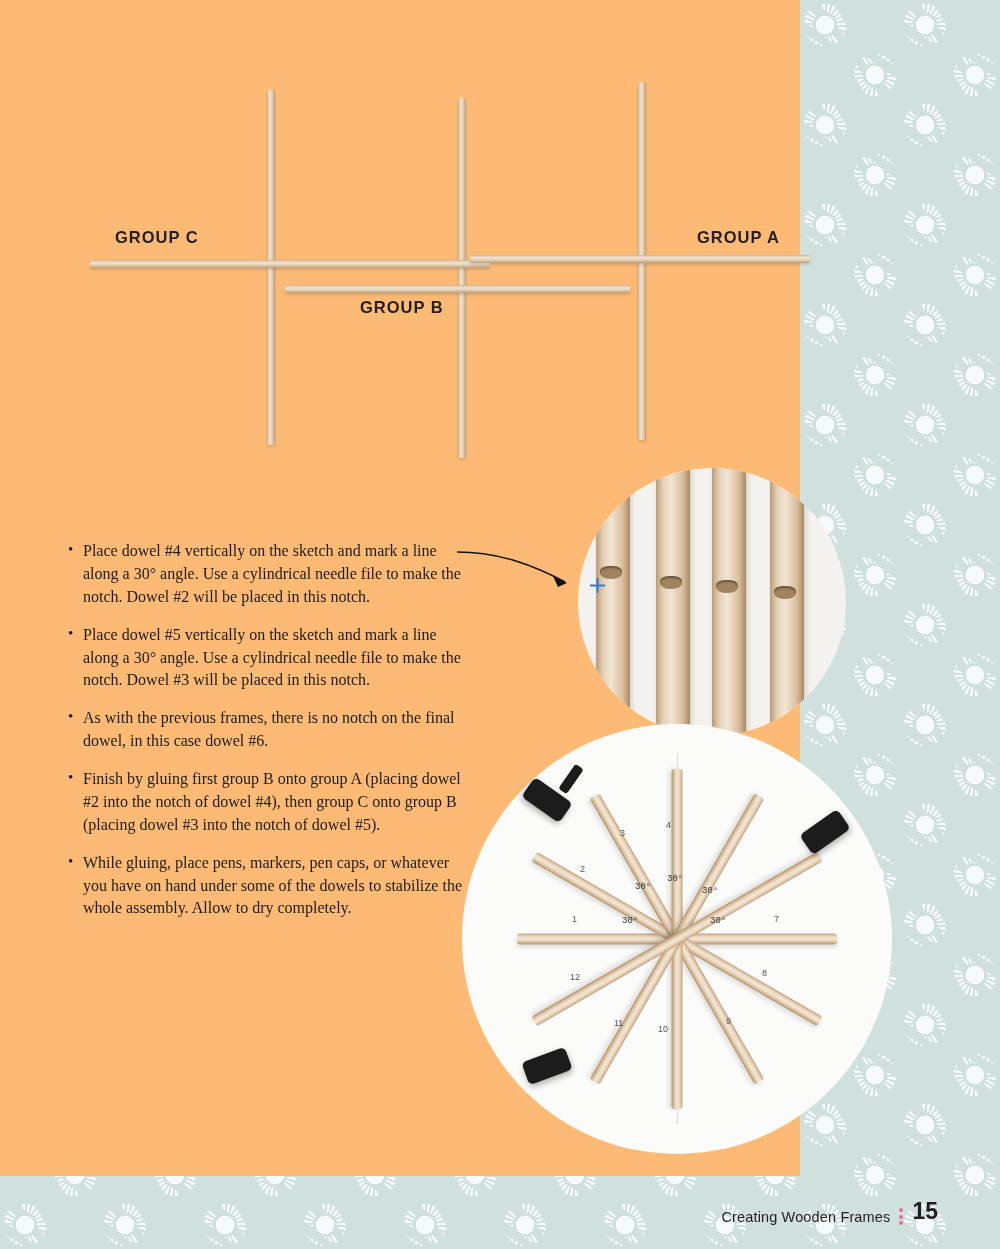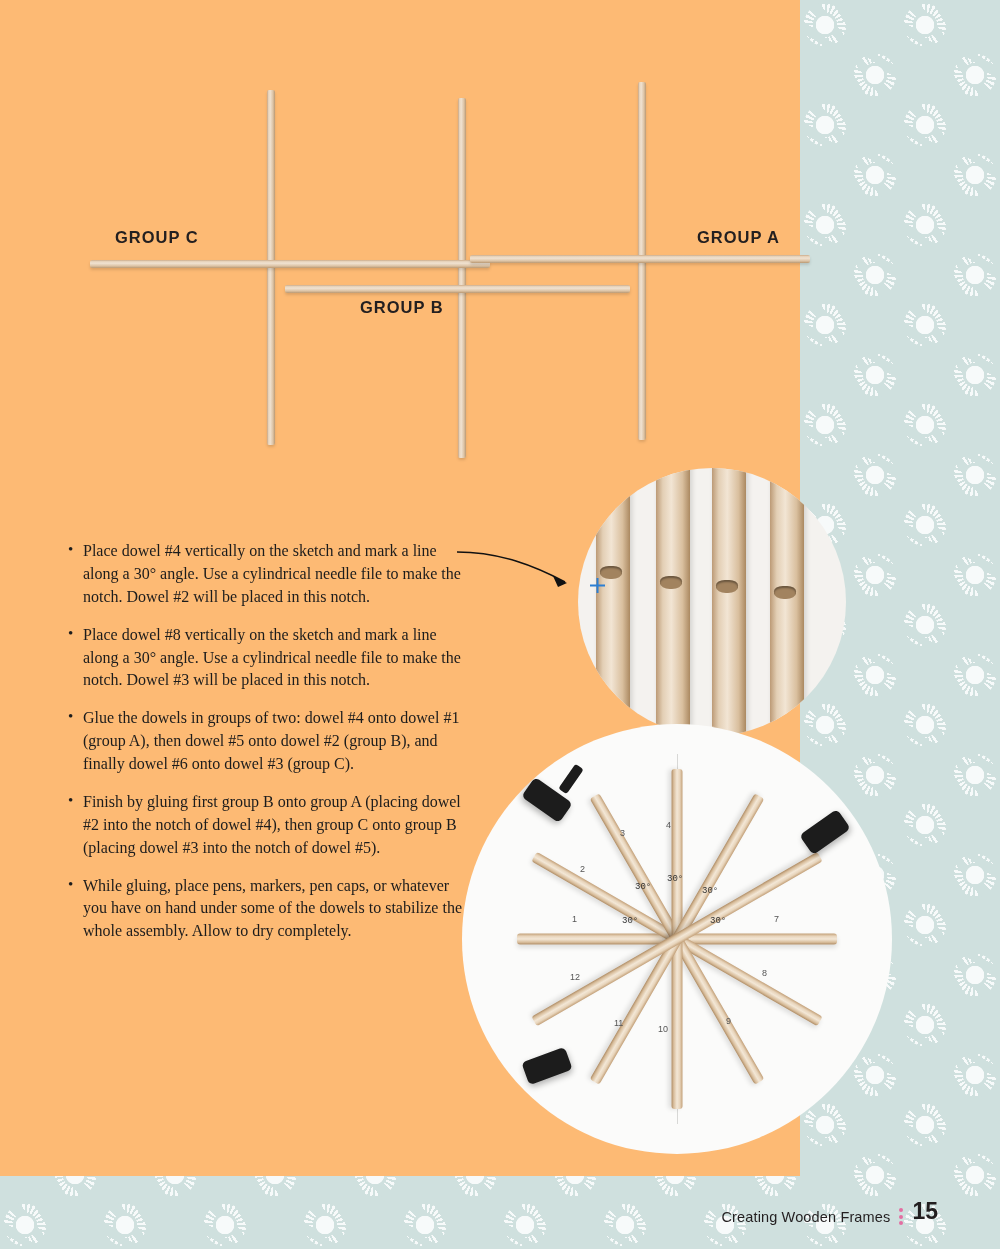--- a/index.html
+++ b/index.html
@@ -266,22 +266,22 @@
     <div class="dowel" style="left:225px; top:225px; width:345px; height:8px;"></div>
 
     <div class="group-label" style="left:55px; top:168px;">GROUP C</div>
     <div class="group-label" style="left:637px; top:168px;">GROUP A</div>
     <div class="group-label" style="left:300px; top:238px;">GROUP B</div>
   </div>
 
   <div id="body-col">
     <ul>
       <li>Place dowel #4 vertically on the sketch and mark a line along a 30° angle. Use a cylindrical needle file to make the notch. Dowel #2 will be placed in this notch.</li>
-      <li>Place dowel #8 vertically on the sketch and mark a line along a 30° angle. Use a cylindrical needle file to make the notch. Dowel #3 will be placed in this notch.</li>
-      <li>Glue the dowels in groups of two: dowel #4 onto dowel #1 (group A), then dowel #5 onto dowel #2 (group B), and finally dowel #6 onto dowel #3 (group C).</li>
+      <li>Place dowel #5 vertically on the sketch and mark a line along a 30° angle. Use a cylindrical needle file to make the notch. Dowel #3 will be placed in this notch.</li>
+      <li>As with the previous frames, there is no notch on the final dowel, in this case dowel #6.</li>
       <li>Finish by gluing first group B onto group A (placing dowel #2 into the notch of dowel #4), then group C onto group B (placing dowel #3 into the notch of dowel #5).</li>
       <li>While gluing, place pens, markers, pen caps, or whatever you have on hand under some of the dowels to stabilize the whole assembly. Allow to dry completely.</li>
     </ul>
   </div>
 
   <svg id="callout-arrow" viewBox="0 0 130 50">
     <path d="M2 4 C 45 4, 80 18, 110 34" fill="none" stroke="#111" stroke-width="1.6"></path>
     <path d="M112 35 L 98 28 L 103 39 Z" fill="#111"></path>
   </svg>
 

